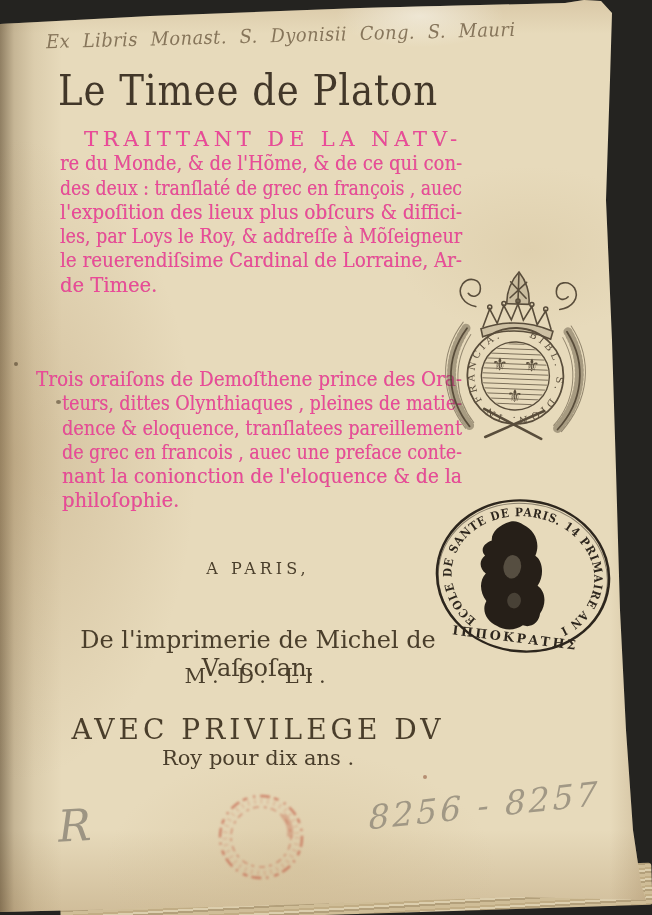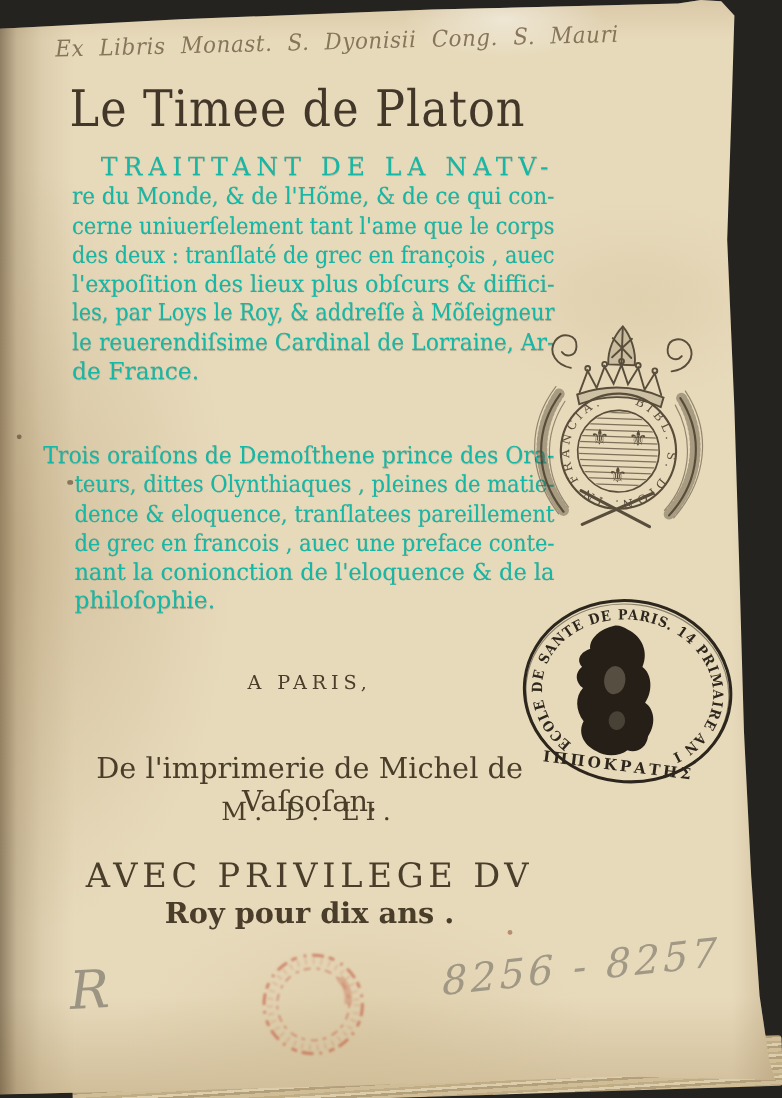--- a/index.html
+++ b/index.html
@@ -23,34 +23,34 @@
         linear-gradient(270deg, rgba(150,120,80,.33) 0px, transparent 42px),
         linear-gradient(180deg, rgba(186,160,120,.30) 0px, transparent 34px, transparent 830px, rgba(166,136,92,.35) 912px);}
   .abs{position:absolute;z-index:3;}
   .fit{display:inline-block;white-space:nowrap;transform-origin:0 50%;}
   
   .inscription{left:46px;top:24px;width:470px;transform:rotate(-1.5deg);
       font-style:italic;font-size:19px;color:#76644a;word-spacing:7px;letter-spacing:.5px;opacity:.85;}
   
   .title{left:58px;top:66px;width:380px;font-size:42px;color:#423729;letter-spacing:1px;text-decoration:underline;}
   
-  .para{font-size:19.5px;line-height:24.3px;color:#14b8a6;text-shadow:.3px .3px .6px rgba(74,62,45,.3);}
+  .para{font-size:19.5px;line-height:24.3px;color:#ec4899;text-shadow:.3px .3px .6px rgba(74,62,45,.3);}
   .para1{left:60px;top:127px;width:402px;}
   .para2{left:36px;top:368px;width:426px;}
   .line{white-space:nowrap;}
   .indent{margin-left:24px;}
   .indent2{margin-left:26px;}
   .caps{font-size:21px;letter-spacing:5px;}
   
   .imprint{left:58px;width:400px;text-align:center;color:#4a3e2b;}
   .place{top:559px;font-size:16px;letter-spacing:4px;}
   .printer{top:626px;font-size:24px;}
   .date{top:664px;font-size:21px;letter-spacing:6px;}
   .priv1{top:713px;font-size:28px;letter-spacing:4px;}
-  .priv2{top:746px;font-size:24px;font-weight:bold;}
+  .priv2{top:746px;font-size:21px;}
   
   .stamp-lib{left:436px;top:268px;width:160px;height:180px;opacity:.92;transform:rotate(2deg);}
   .stamp-school{left:429px;top:485px;width:188px;height:182px;transform:rotate(7deg);opacity:.95;}
   .stamp-red{left:213px;top:791px;width:96px;height:96px;filter:blur(.8px);opacity:.6;}
   
   .hand-r{left:58px;top:800px;font-size:44px;font-style:italic;color:#8b8476;transform:rotate(-3deg);opacity:.8;}
   .shelfmark{left:368px;top:786px;font-size:33px;font-style:italic;color:#958d7c;
       letter-spacing:3px;transform:rotate(-6deg) skewX(-6deg);opacity:.85;}
   .speck{position:absolute;z-index:3;border-radius:50%;background:rgba(70,55,35,.55);}
 </style>
@@ -65,26 +65,25 @@
     <span class="fit" style="transform: scaleX(0.938303);">Ex Libris Monast. S. Dyonisii Cong. S. Mauri</span>
   </div>
 
   <div class="abs title">
     <span class="fit" style="transform: scaleX(0.884814);">Le Timee de Platon</span>
   </div>
 
   <div class="abs para para1">
     <div class="line indent"><span class="fit caps" style="transform: scaleX(0.991801);">TRAITTANT DE LA NATV-</span></div>
     <div class="line"><span class="fit" style="transform: scaleX(0.91935);">re du Monde, &amp; de l'Hõme, &amp; de ce qui con-</span></div>
-    <div class="line"><span class="fit" style="transform: scaleX(0.899832);">cerne uniuerſelement tant l'ame que le corps</span></div>
     <div class="line"><span class="fit" style="transform: scaleX(0.884245);">des deux : tranſlaté de grec en françois , auec</span></div>
     <div class="line"><span class="fit" style="transform: scaleX(0.947171);">l'expoſition des lieux plus obſcurs &amp; diffici-</span></div>
     <div class="line"><span class="fit" style="transform: scaleX(0.895105);">les, par Loys le Roy, &amp; addreſſe à Mõſeigneur</span></div>
     <div class="line"><span class="fit" style="transform: scaleX(0.935122);">le reuerendiſsime Cardinal de Lorraine, Ar-</span></div>
-    <div class="line"><span>de France.</span></div>
+    <div class="line"><span>de Timee.</span></div>
   </div>
 
   <div class="abs para para2">
     <div class="line"><span class="fit" style="transform: scaleX(0.939879);">Trois oraiſons de Demoſthene prince des Ora-</span></div>
     <div class="line indent2"><span class="fit" style="transform: scaleX(0.900109);">teurs, dittes Olynthiaques , pleines de matie-</span></div>
     <div class="line indent2"><span class="fit" style="transform: scaleX(0.90597);">dence &amp; eloquence, tranſlatees pareillement</span></div>
     <div class="line indent2"><span class="fit" style="transform: scaleX(0.894948);">de grec en francois , auec une preface conte-</span></div>
     <div class="line indent2"><span class="fit" style="transform: scaleX(0.95952);">nant la conionction de l'eloquence &amp; de la</span></div>
     <div class="line indent2"><span>philoſophie.</span></div>
   </div>

